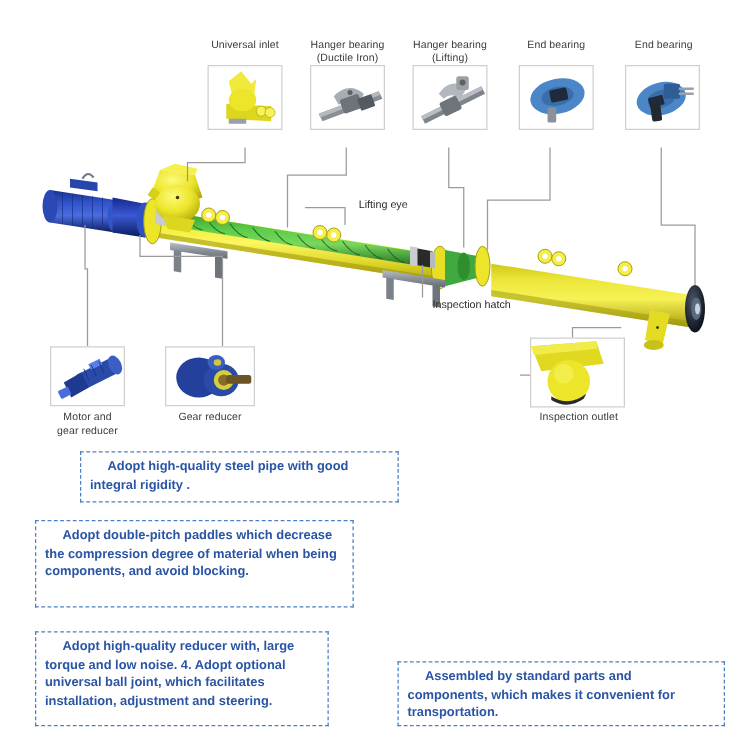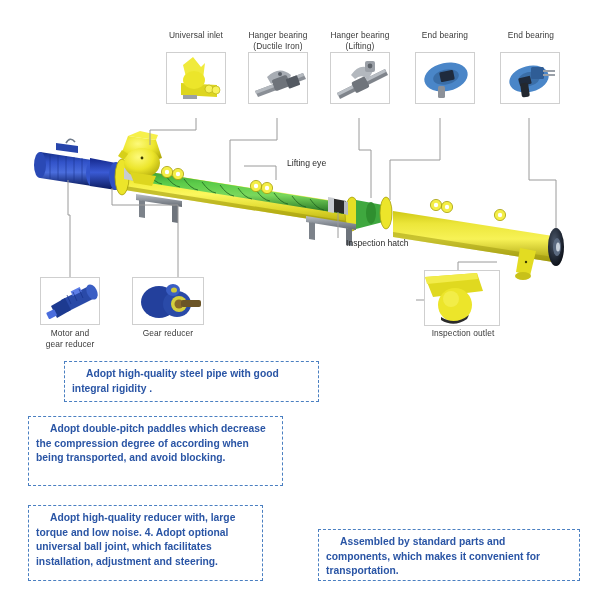--- a/index.html
+++ b/index.html
@@ -393,18 +393,18 @@
       <circle cx="26" cy="28" r="8" fill="#f7f25e" opacity="0.6"></circle>
       <path d="M16,46 q14,9 28,-2 l-2,4 q-13,9 -26,1 Z" fill="#2b2b2b"></path>
     </svg>
   </div>
   <div class="thumb-label" style="left:420px; top:328px; width:86px;">
     <div>Inspection outlet</div>
     <div></div>
   </div>
 
   <div class="feat" style="left:28px; top:361px; width:255px; height:41px;margin-left:36px;">Adopt  high-quality steel pipe with good integral rigidity .</div>
-  <div class="feat" style="left:28px; top:416px; width:255px; height:70px;">Adopt double-pitch paddles which decrease the compression  degree of according when being transported, and avoid blocking.</div>
+  <div class="feat" style="left:28px; top:416px; width:255px; height:70px;">Adopt double-pitch paddles which decrease the compression  degree of material when being components, and avoid blocking.</div>
   <div class="feat" style="left:28px; top:505px; width:235px; height:76px;">Adopt high-quality reducer with, large torque  and low noise. 4. Adopt optional universal ball joint, which facilitates installation, adjustment and steering.</div>
 
   <div class="feat" style="left:318px; top:529px; width:262px; height:52px;">Assembled by standard parts and components, which makes it convenient for transportation.</div>
 
 </div>
 
 </body></html>

